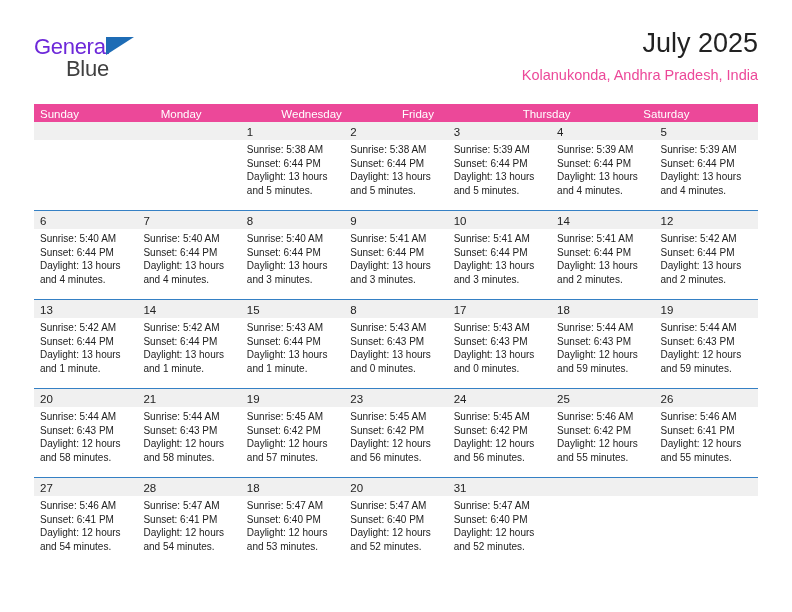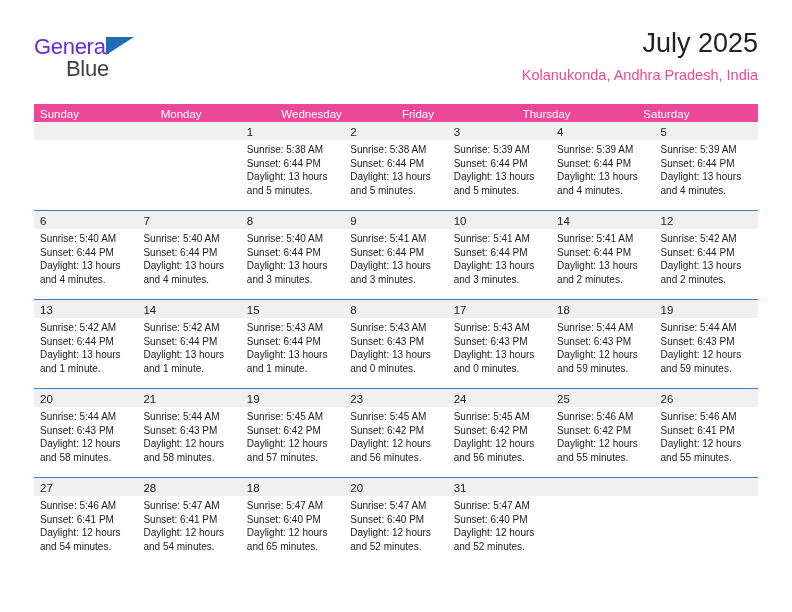--- a/index.html
+++ b/index.html
@@ -440,21 +440,21 @@
               <div>Daylight: 12 hours</div>
               <div>and 54 minutes.</div>
             </div>
           </div>
           <div class="daycell">
             <div class="daynum-band"><span class="daynum">18</span></div>
             <div class="dayinfo">
               <div>Sunrise: 5:47 AM</div>
               <div>Sunset: 6:40 PM</div>
               <div>Daylight: 12 hours</div>
-              <div>and 65 minutes.</div>
+              <div>and 53 minutes.</div>
             </div>
           </div>
           <div class="daycell">
             <div class="daynum-band"><span class="daynum">20</span></div>
             <div class="dayinfo">
               <div>Sunrise: 5:47 AM</div>
               <div>Sunset: 6:40 PM</div>
               <div>Daylight: 12 hours</div>
               <div>and 52 minutes.</div>
             </div>

